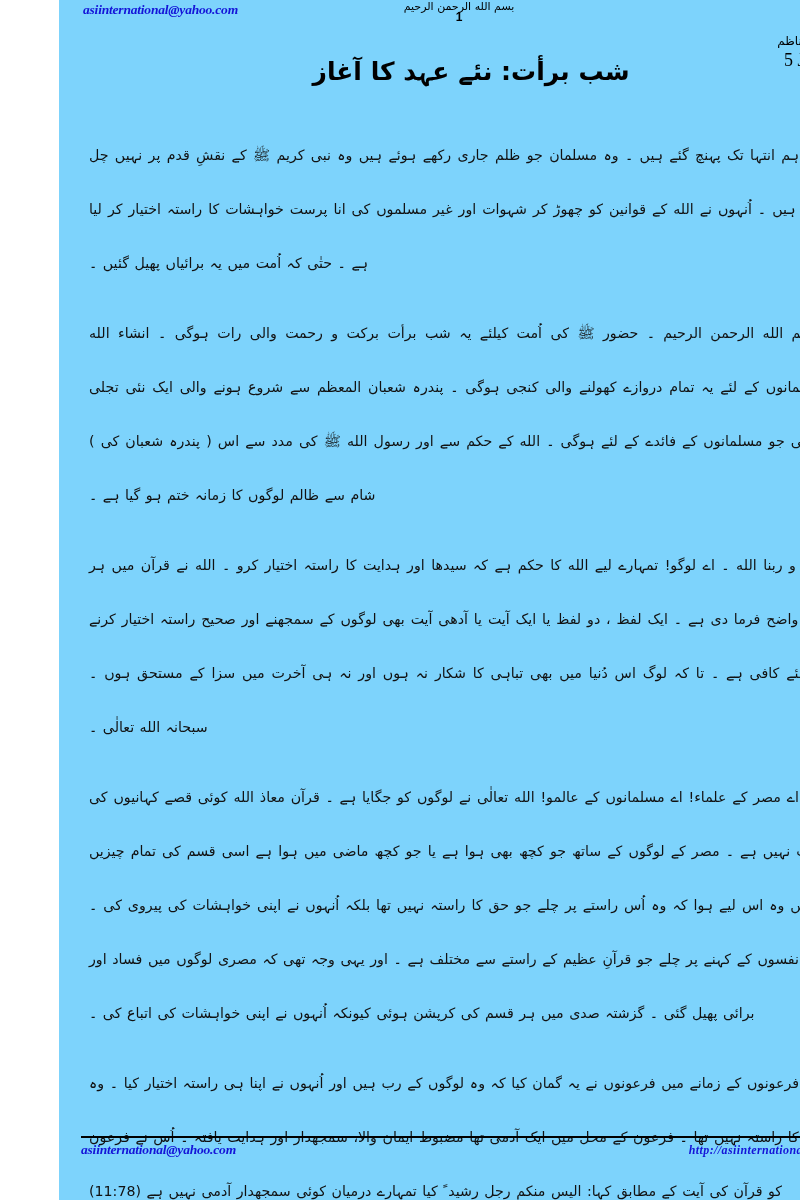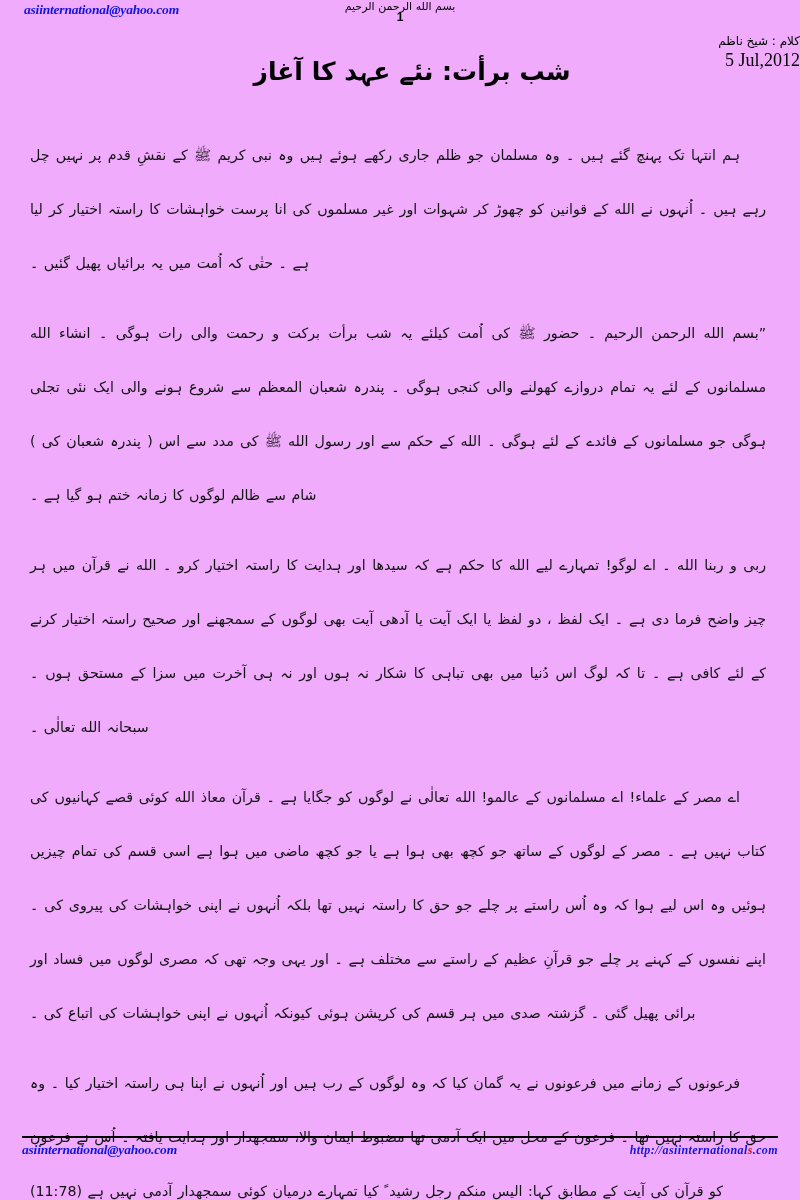--- a/index.html
+++ b/index.html
@@ -12,23 +12,23 @@
     width: 800px;
     height: 1200px;
     position: relative;
     overflow: hidden;
     font-family: "Liberation Serif", "DejaVu Serif", serif;
   }
 
   .page {
     position: absolute;
     inset: 0;
-    width: 800px;
+    width: 741px;
     height: 1200px;
-    background: #f0abfc;
+    background: #7dd3fc;
     box-sizing: border-box;
   }
 
   
   .doc-header {
     position: absolute;
     top: 0;
     left: 0;
     width: 800px;
     height: 100px;

